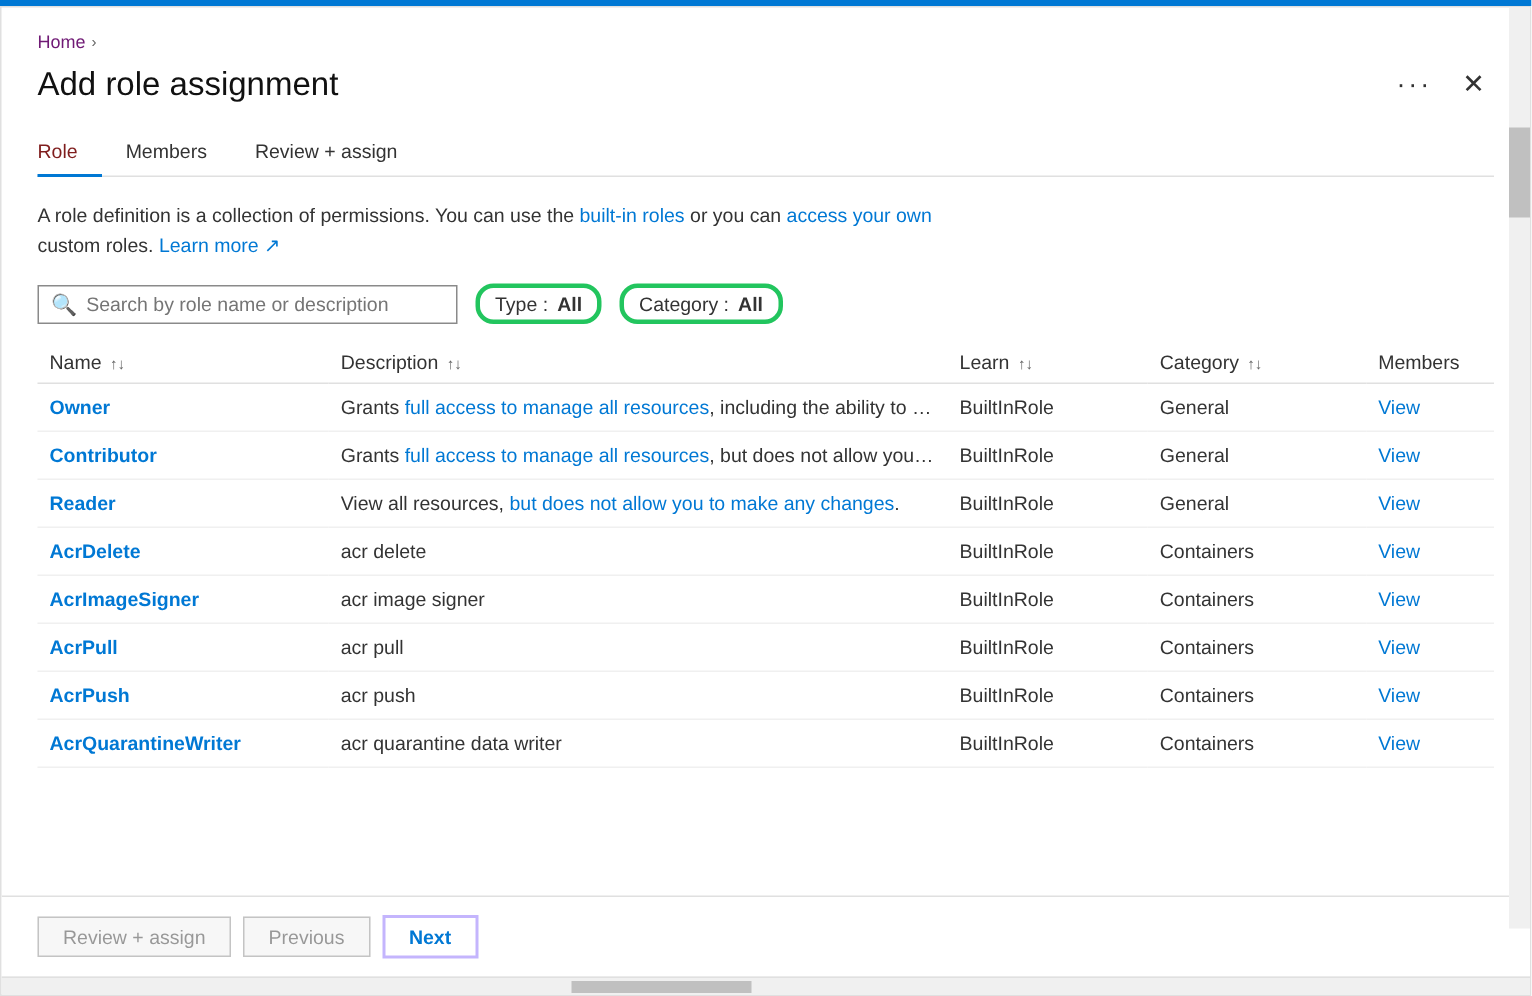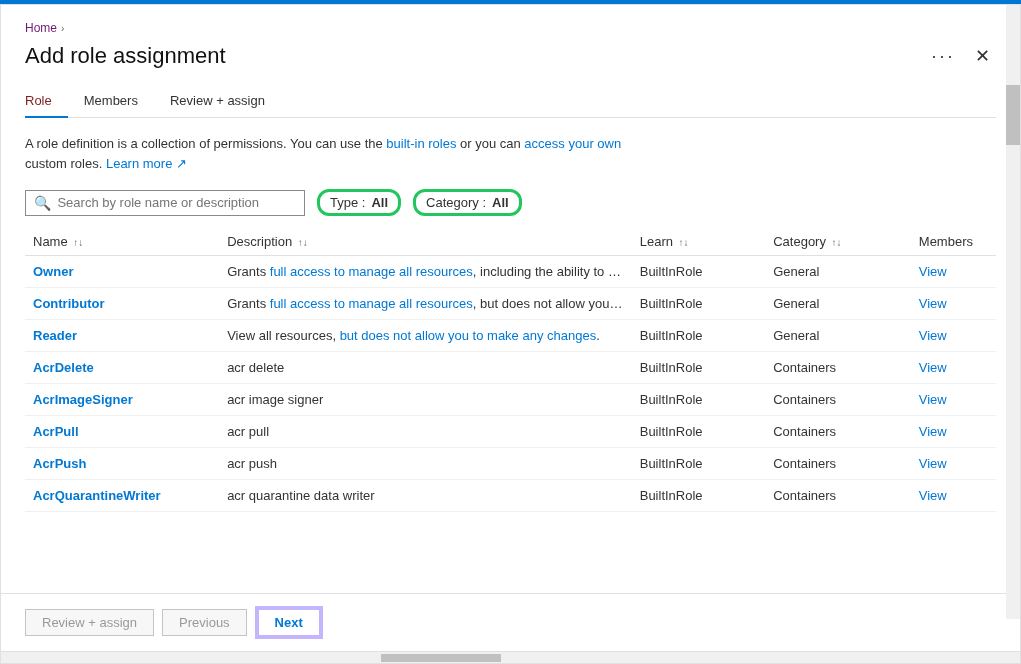--- a/index.html
+++ b/index.html
@@ -216,21 +216,21 @@
     .footer-btn {
       padding: 5px 16px;
       font-size: 13px;
       cursor: pointer;
       border: 1px solid #8a8a8a;
       background: #f0f0f0;
       color: #333;
     }
     .footer-btn.primary {
       background: #fff;
-      border: 4px solid #c4b5fd;
+      border: 2px solid #c4b5fd;
       color: #0078d4;
       font-weight: 600;
     }
     .footer-btn:disabled, .footer-btn.disabled {
       opacity: 0.5;
       cursor: default;
     }
     .scrollbar-area {
       position: absolute;
       right: 0;

